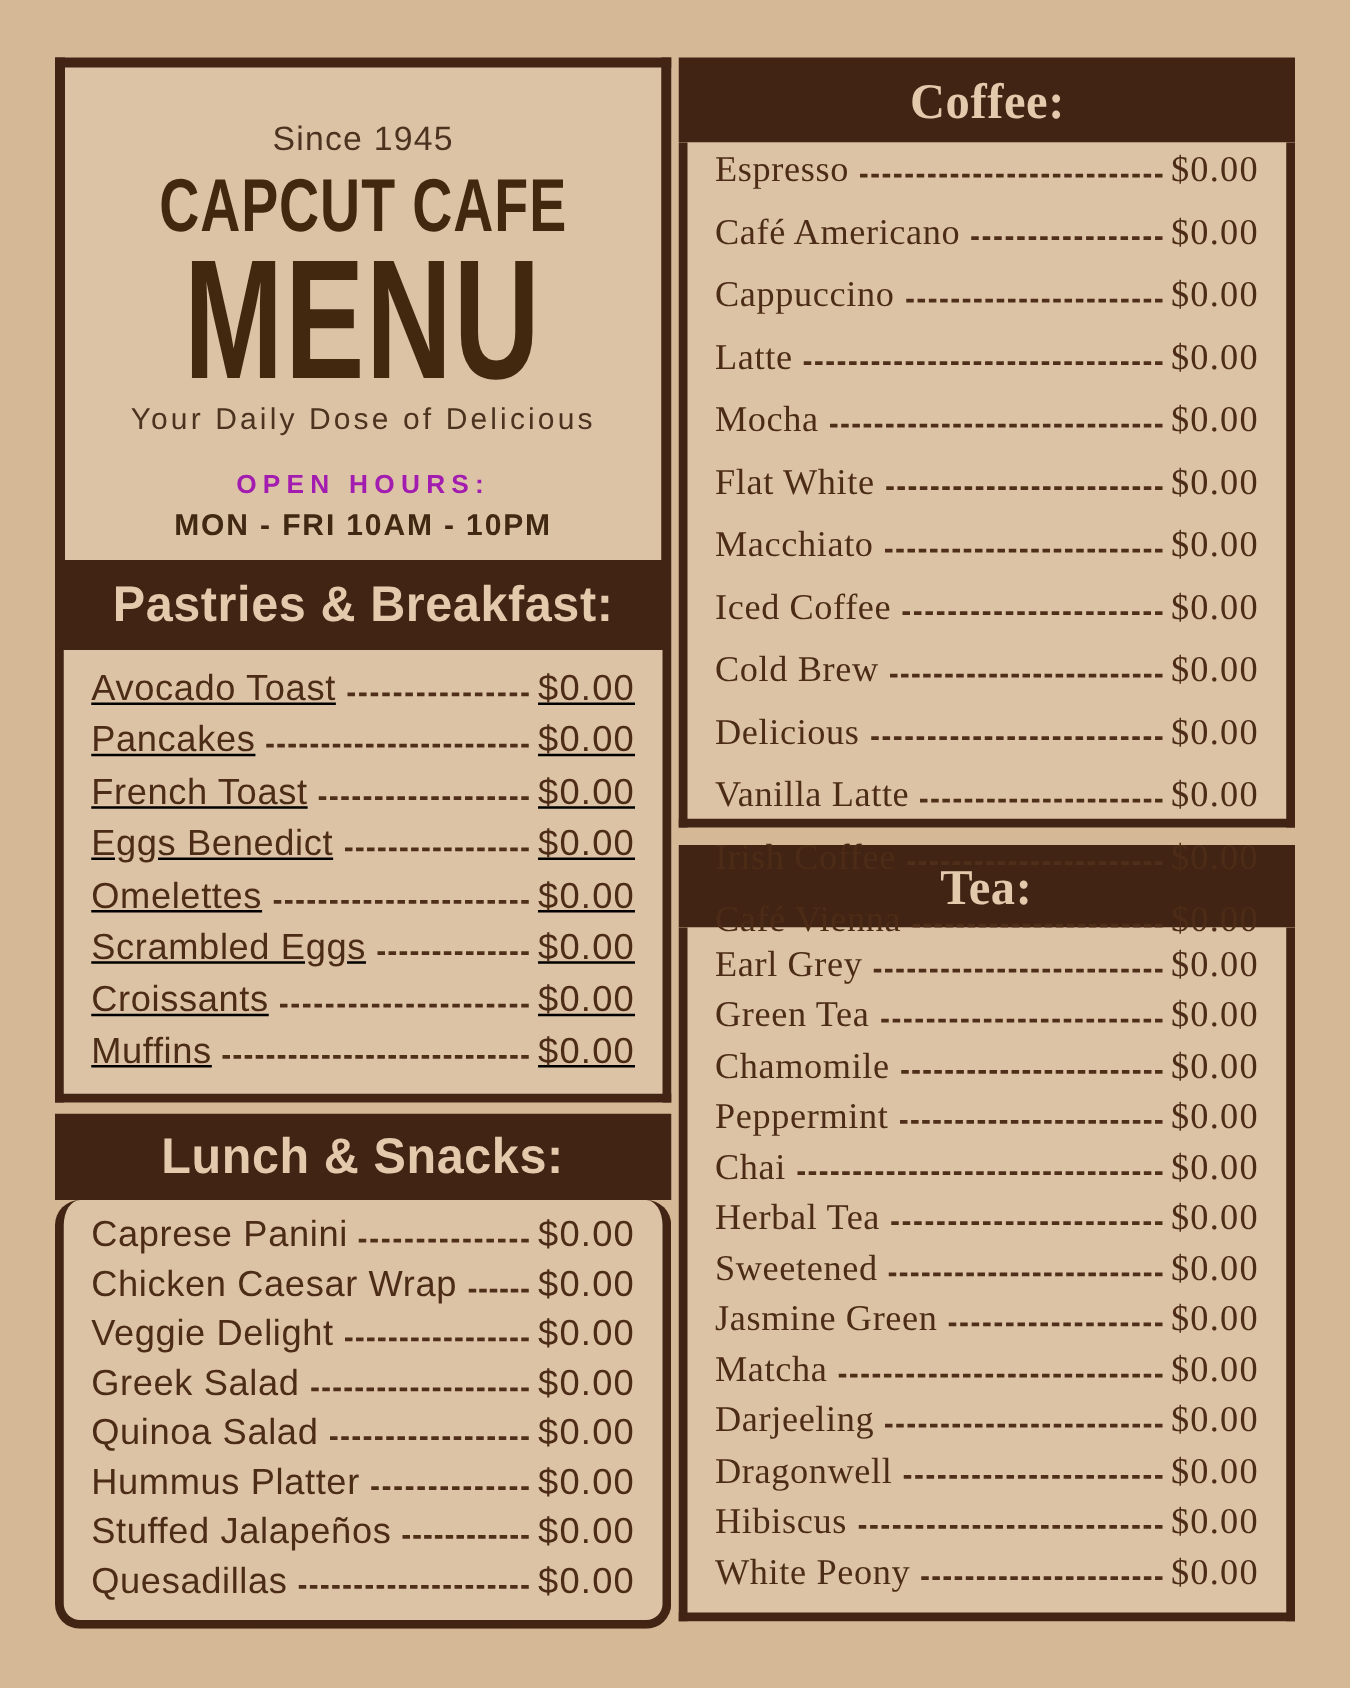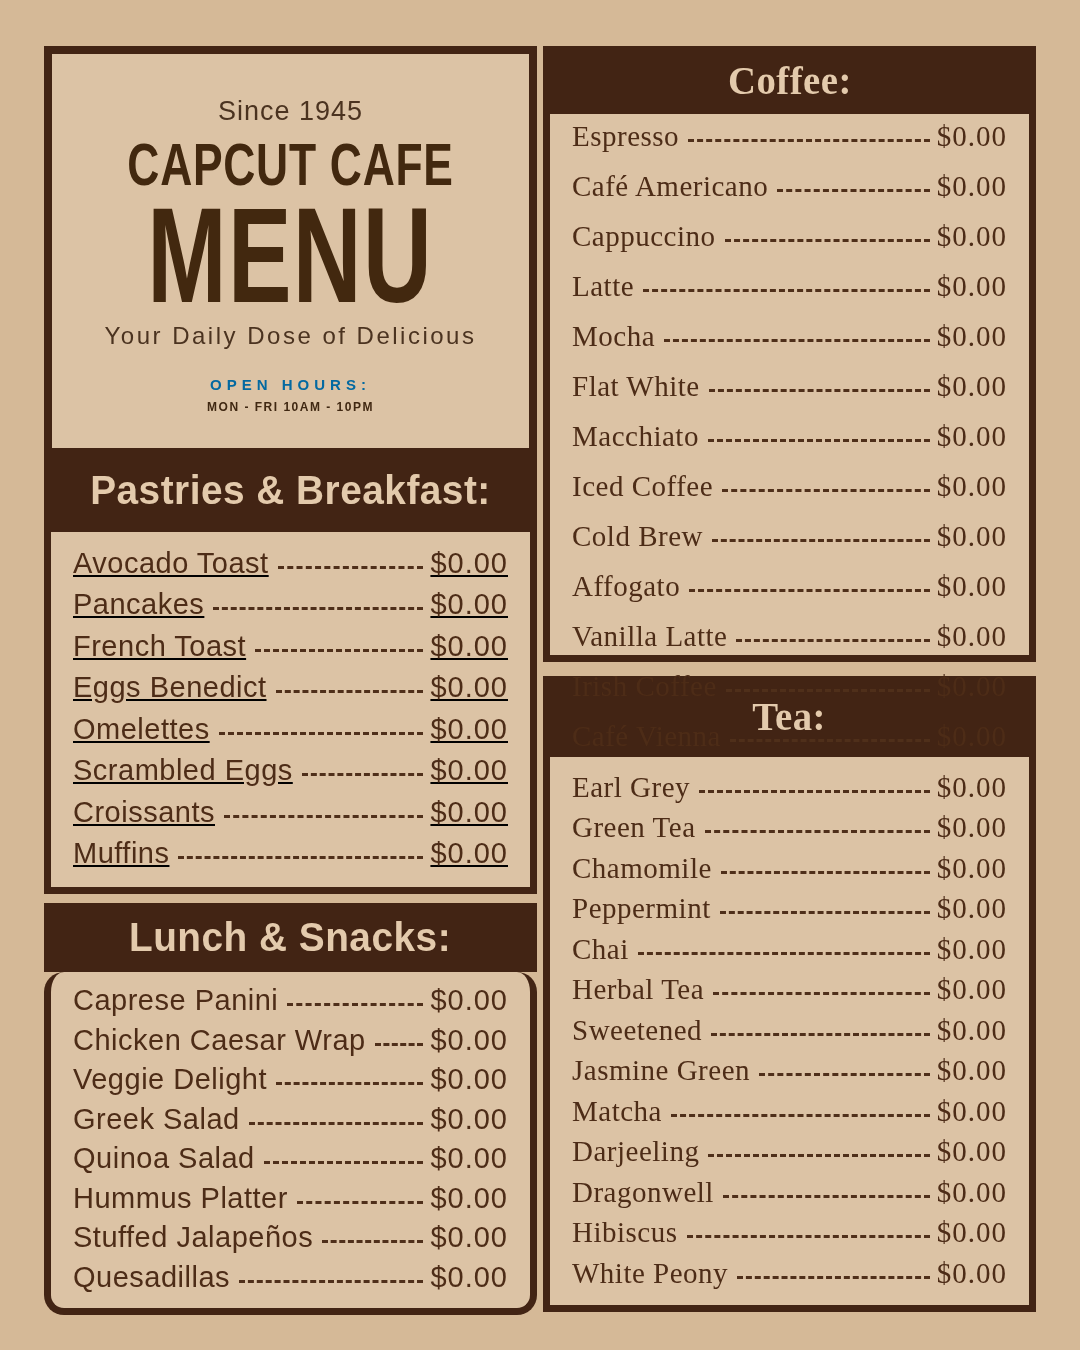--- a/index.html
+++ b/index.html
@@ -27,36 +27,36 @@
   .since   { margin-top:42px; font-size:27px; letter-spacing:1px; color:#4b3320; }
   .cafe-title {
     margin-top:8px; font-size:60px; font-weight:bold; line-height:1;
     letter-spacing:1px; color:#42280f; transform:scaleX(0.74); white-space:nowrap;
   }
   .menu-title {
     font-size:136px; font-weight:bold; line-height:0.92; margin-top:-2px;
     letter-spacing:2px; color:#42280f; transform:scaleX(0.70); white-space:nowrap;
   }
   .tagline { margin-top:4px; font-size:24px; letter-spacing:2.5px; color:#4b3320; }
-  .hours-label { margin-top:26px; font-size:15px; font-weight:bold; letter-spacing:5px; color:#0369a1; }
-  .hours-value { margin-top:7px; font-size:12px; font-weight:bold; letter-spacing:1.5px; color:#402812; }
+  .hours-label { margin-top:26px; font-size:21px; font-weight:bold; letter-spacing:5px; color:#a21caf; }
+  .hours-value { margin-top:7px; font-size:24px; font-weight:bold; letter-spacing:1.5px; color:#402812; }
 
   
   .bar {
     background:#422414;
     display:flex; align-items:center; justify-content:center;
   }
   .bar-title {
     color:#e3caac; font-weight:bold; font-size:40px; letter-spacing:0.5px;
     transform:scaleX(0.97); white-space:nowrap;
   }
-  .bar-pastries { height:84px;align-items:center; }
+  .bar-pastries { height:72px;align-items:center; }
   .bar-lunch    { height:69px; }
   .bar-coffee   { height:68px; }
-  .bar-tea      { height:81px; }
+  .bar-tea      { height:66px; }
 
   
   .box {
     background:#dcc3a5;
     border:7px solid #422414;
     border-top:none;
     display:flex; flex-direction:column; justify-content:space-evenly;
     padding:6px 22px 8px 22px;
   }
   .box-pastries { height:362px;text-decoration:underline; }
@@ -233,21 +233,21 @@
         <span class="item-name">Iced Coffee</span>
         <span class="leader"></span>
         <span class="item-price">$0.00</span>
       </div>
       <div class="item-row">
         <span class="item-name">Cold Brew</span>
         <span class="leader"></span>
         <span class="item-price">$0.00</span>
       </div>
       <div class="item-row">
-        <span class="item-name">Affogato</span>
+        <span class="item-name">Delicious</span>
         <span class="leader"></span>
         <span class="item-price">$0.00</span>
       </div>
       <div class="item-row">
         <span class="item-name">Vanilla Latte</span>
         <span class="leader"></span>
         <span class="item-price">$0.00</span>
       </div>
       <div class="item-row">
         <span class="item-name">Irish Coffee</span>

